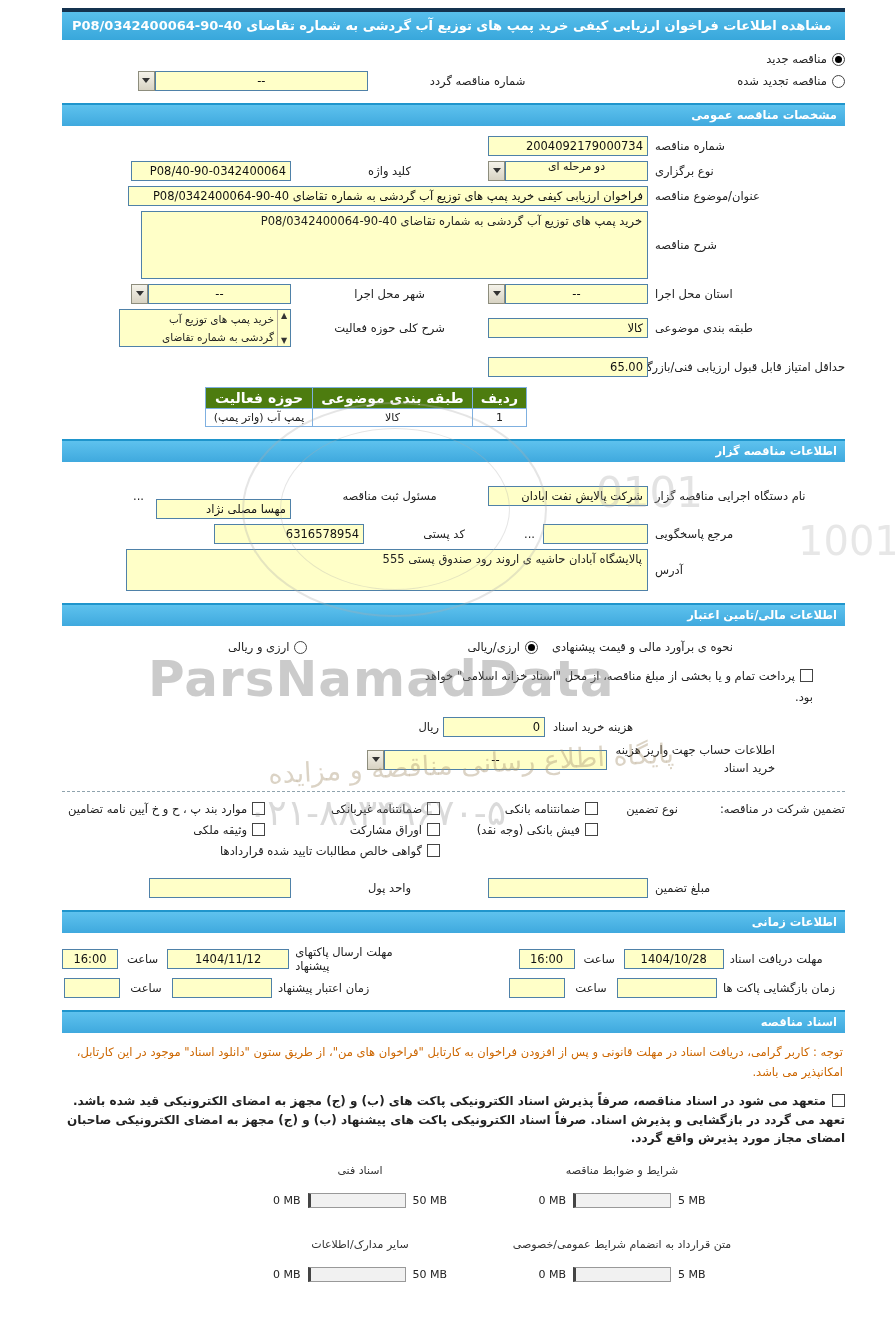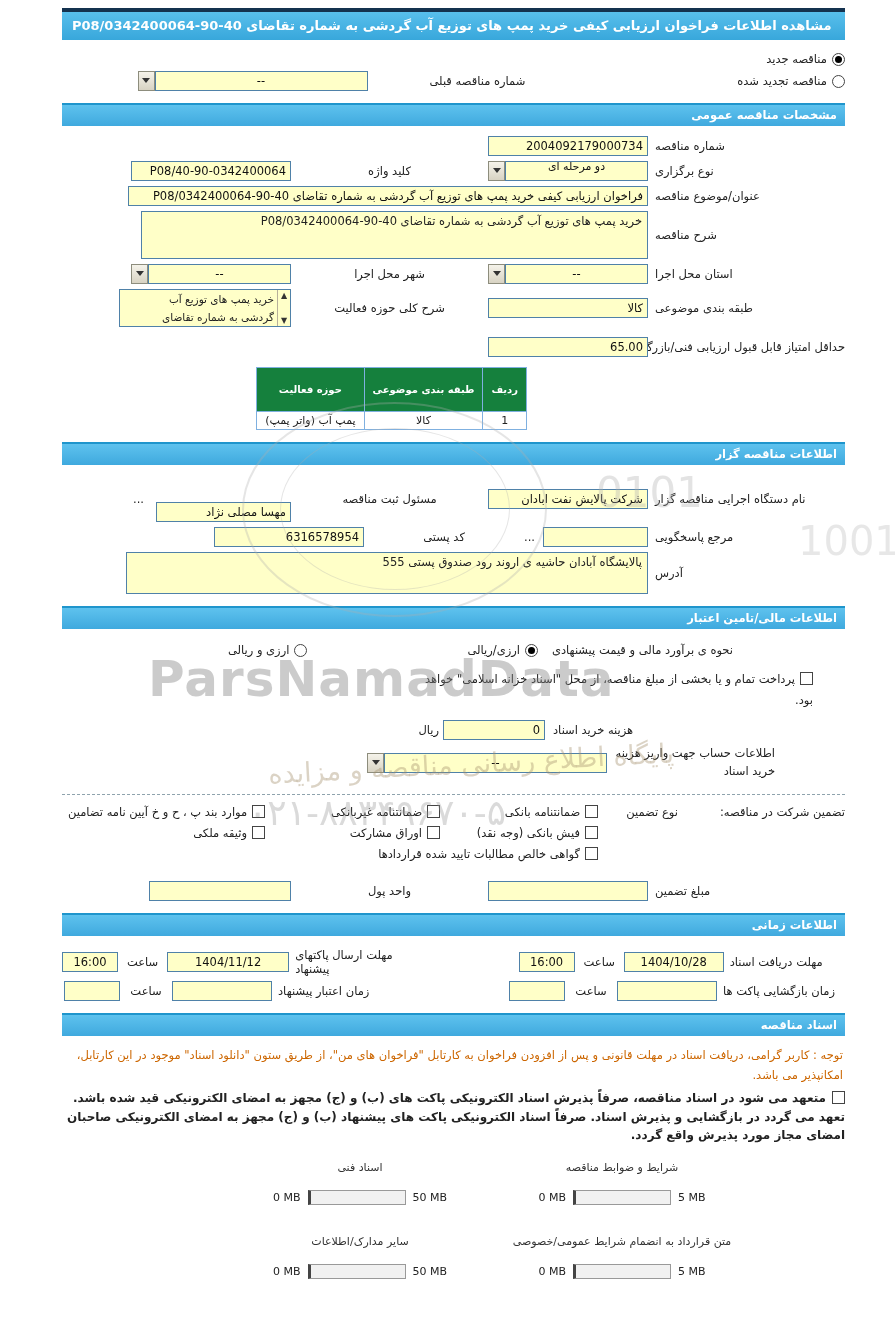--- a/index.html
+++ b/index.html
@@ -52,31 +52,31 @@
   }
   .radio.sel::after { content:""; position:absolute; inset:2px; background:#000; border-radius:50%; }
   .cb { width:13px; height:13px; border:1px solid #444; background:#fff; display:inline-block; margin-left:5px; flex-shrink:0; }
 
   .listbox { width:172px; height:38px; background:#ffffc8; border:1px solid #4f81a8; display:flex; flex-shrink:0; }
   .lb-scroll { width:13px; border-left:1px solid #b7b09a; display:flex; flex-direction:column;
                justify-content:space-between; align-items:center; font-size:8px; color:#333; padding:1px 0; }
   .lb-text { flex:1; font-size:10.5px; line-height:18px; padding:0 3px; white-space:nowrap; overflow:hidden; }
 
   table.cat { border-collapse:collapse; margin:10px 318px 12px 0; }
-  .cat th { background:#15803d; color:#fff; font-size:10px; padding:16px 8px; border:1px solid #7fb0e0; white-space:nowrap; }
+  .cat th { background:#4d7c0f; color:#fff; font-size:14px; padding:2px 8px; border:1px solid #7fb0e0; white-space:nowrap; }
   .cat td { font-size:11px; padding:2px 8px; border:1px solid #7fb0e0; text-align:center; white-space:nowrap; background:#fff; }
 
   .dashed { border-top:1px dashed #8fa3ad; margin:14px 0 10px; }
 
   .treasury { width:400px; margin-right:32px; font-size:11.5px; line-height:1.8; }
   .treasury .cb { float:right; margin:3px 0 0 5px; }
 
   .grow { display:flex; align-items:center; margin:7px 0; }
   .notice { color:#cc6600; font-size:11.5px; line-height:1.75; margin:9px 2px 2px; text-align:right; }
-  .commit { font-weight:bold; font-size:12px; line-height:1.55; margin-top:4px; text-align:right; }
+  .commit { font-weight:bold; font-size:12px; line-height:1.55; margin-top:10px; text-align:right; }
   .commit .cb { float:right; margin:2px 0 0 6px; }
 
   .meters { display:flex; padding-right:92px; margin-top:16px; }
   .meters.r2 { margin-top:30px; }
   .mcol { width:262px; text-align:center; }
   .mtitle { font-size:11px; color:#333; margin-bottom:16px; white-space:nowrap; }
   .mrow { direction:ltr; display:flex; align-items:center; justify-content:center; gap:7px; font-size:11px; color:#222; }
   .mbar { display:inline-block; width:98px; height:15px; background:#f1f1f1; border:1px solid #999; border-left:3px solid #444; }
 
   
@@ -100,21 +100,21 @@
   <div class="titlebar">مشاهده اطلاعات فراخوان ارزیابی کیفی خرید پمپ های توزیع آب گردشی به شماره تقاضای P08/0342400064-90-40</div>
 
   <div class="frow" style="margin-top:12px;">
     <span class="radio sel"></span>
     <span>مناقصه جدید</span>
   </div>
   <div class="frow">
     <span class="radio"></span>
     <span>مناقصه تجدید شده</span>
     <span class="sp" style="width:212px;"></span>
-    <span>شماره مناقصه قبلی</span>
+    <span>شماره مناقصه گردد</span>
     <span class="sp" style="width:62px;"></span>
     <span class="combo" style="width:230px;">
       <span class="tb val center">--</span>
       <span class="dbtn">
           <span class="tri"></span>
         </span>
     </span>
   </div>
 
   <div class="secbar">مشخصات مناقصه عمومی</div>
@@ -136,21 +136,21 @@
     <span class="tb num" style="width:160px;">P08/40-90-0342400064</span>
   </div>
 
   <div class="frow">
     <span class="lblA">عنوان/موضوع مناقصه</span>
     <span class="tb" style="width:520px;">فراخوان ارزیابی کیفی خرید پمپ های توزیع آب گردشی به شماره تقاضای P08/0342400064-90-40</span>
   </div>
 
   <div class="frow">
     <span class="lblA">شرح مناقصه</span>
-    <span class="ta" style="width:507px;height:48px;margin-left:42px;">خرید پمپ های توزیع آب گردشی به شماره تقاضای P08/0342400064-90-40</span>
+    <span class="ta" style="width:507px;height:68px;margin-left:42px;">خرید پمپ های توزیع آب گردشی به شماره تقاضای P08/0342400064-90-40</span>
   </div>
 
   <div class="frow">
     <span class="lblA">استان محل اجرا</span>
     <span class="combo" style="width:160px;">
       <span class="tb val center">--</span>
       <span class="dbtn">
           <span class="tri"></span>
         </span>
     </span>
@@ -287,21 +287,21 @@
     <span style="width:175px;display:flex;align-items:flex-start;">
       <span class="cb"></span>
       <span>اوراق مشارکت</span>
     </span>
     <span style="display:flex;align-items:center;">
       <span class="cb"></span>
       <span>وثیقه ملکی</span>
     </span>
   </div>
 
-  <div class="grow" style="padding-right:247px;">
+  <div class="grow" style="padding-right:247px;justify-content:center;">
     <span style="display:flex;align-items:center;">
       <span class="cb"></span>
       <span>گواهی خالص مطالبات تایید شده قراردادها</span>
     </span>
   </div>
 
   <div class="frow" style="margin-top:20px;">
     <span class="lblA">مبلغ تضمین</span>
     <span class="tb" style="width:160px;"></span>
     <span class="lblB">واحد پول</span>

